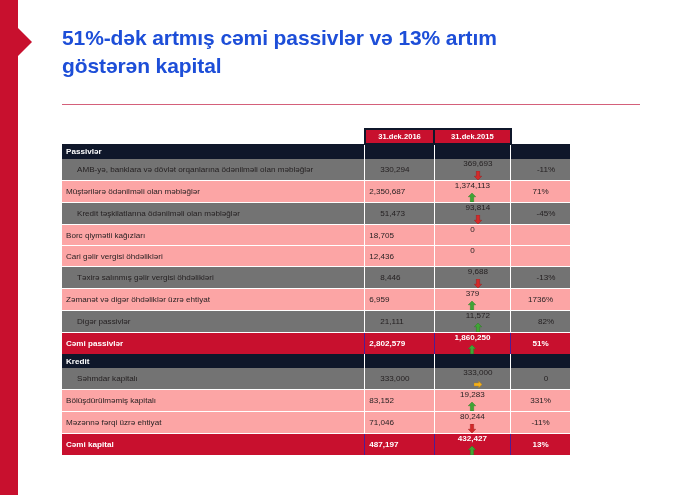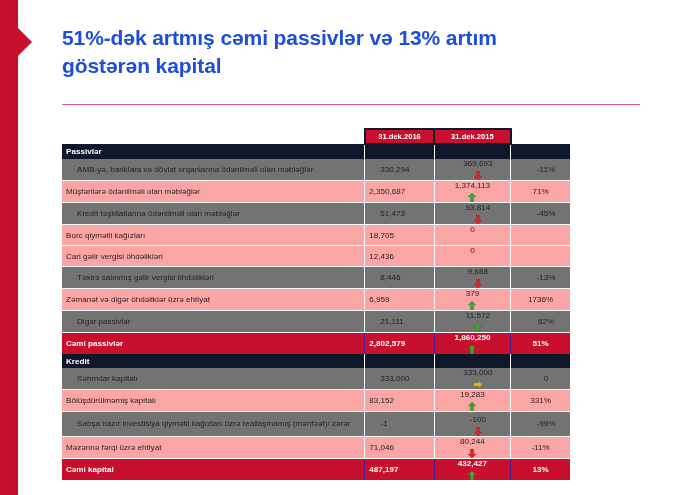--- a/index.html
+++ b/index.html
@@ -343,35 +343,20 @@
               <span class="numval">19,283</span>
               <span class="arrow">
                 <svg viewBox="0 0 10 12">
                   <path d="M5 0 L10 5 L7.2 5 L7.2 12 L2.8 12 L2.8 5 L0 5 Z" fill="#3FA535" stroke="#2a7a22" stroke-width="0.6"></path>
                 </svg>
               </span>
             </span>
           </td>
           <td class="pct">331%</td>
         </tr>
-        <tr class="data-row odd tall">
-          <td>Satışa hazır investisiya qiymətli kağızları üzrə reallaşmamış (mənfəət)/ zərər</td>
-          <td class="num">-1</td>
-          <td class="num">
-            <span class="numline">
-              <span class="numval">-100</span>
-              <span class="arrow">
-                <svg viewBox="0 0 10 12">
-                  <path d="M5 12 L0 7 L2.8 7 L2.8 0 L7.2 0 L7.2 7 L10 7 Z" fill="#D42A2A" stroke="#9c1b1b" stroke-width="0.6"></path>
-                </svg>
-              </span>
-            </span>
-          </td>
-          <td class="pct">-99%</td>
-        </tr>
         <tr class="data-row even">
           <td>Məzənnə fərqi üzrə ehtiyat</td>
           <td class="num">71,046</td>
           <td class="num">
             <span class="numline">
               <span class="numval">80,244</span>
               <span class="arrow">
                 <svg viewBox="0 0 10 12">
                   <path d="M5 12 L0 7 L2.8 7 L2.8 0 L7.2 0 L7.2 7 L10 7 Z" fill="#D42A2A" stroke="#9c1b1b" stroke-width="0.6"></path>
                 </svg>

